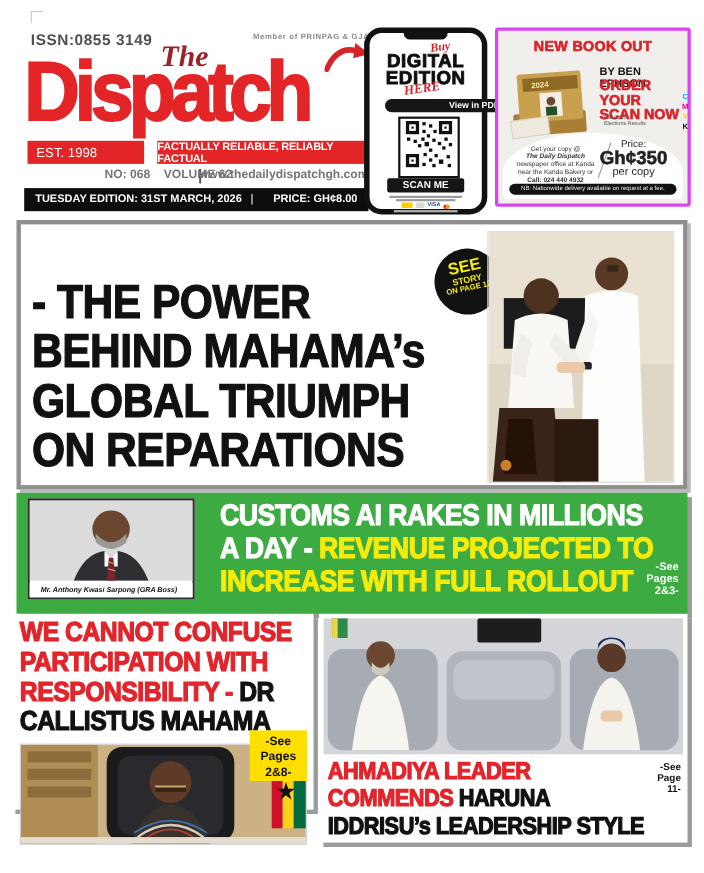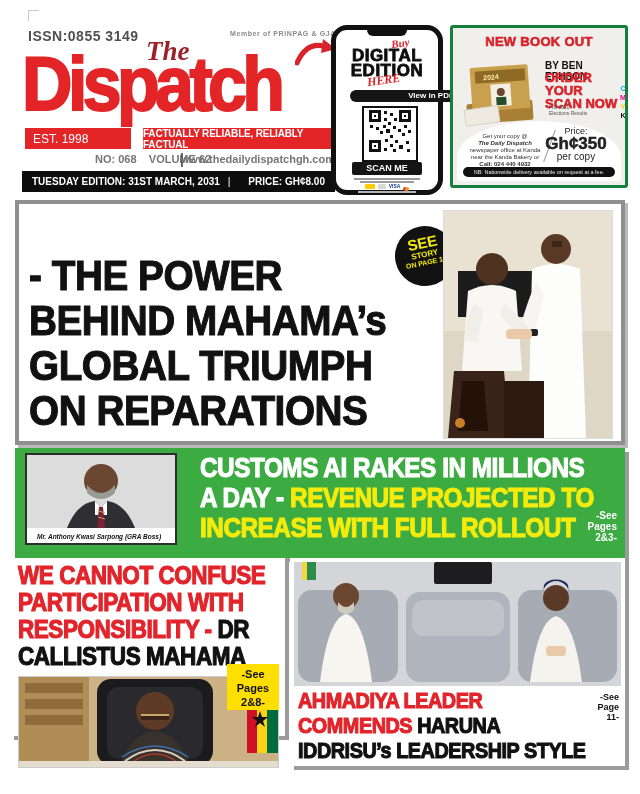--- a/index.html
+++ b/index.html
@@ -44,21 +44,21 @@
            font-size:8px;font-weight:bold;border-radius:6px;line-height:12px;padding-left:44px;}
   .qrwrap{position:absolute;left:26px;top:76px;width:50px;height:50px;border:2px solid #111;padding:1px;}
   .scanme{position:absolute;left:16px;top:132px;width:70px;height:13px;background:#151515;color:#fff;
           font-size:9px;font-weight:bold;border-radius:2px;line-height:13px;}
   .microline{position:absolute;height:2px;background:#9a9a9a;}
   .payrow{position:absolute;left:12px;top:153px;width:78px;height:6px;display:flex;gap:3px;align-items:center;justify-content:center;}
   .chip{height:5px;border-radius:1px;}
   .visa-txt{font-size:5px;font-weight:bold;color:#1a3a8f;line-height:5px;}
   .mc{width:4px;height:4px;border-radius:50%;display:inline-block;}
   
-  .bookad{left:450px;top:25px;width:178px;height:163px;background:#f1efec;border:3px solid #15803d;
+  .bookad{left:450px;top:25px;width:178px;height:163px;background:#f1efec;border:3px solid #d946ef;
           border-radius:3px;box-sizing:border-box;overflow:hidden;}
   .bk-title{position:absolute;left:0;right:0;top:6px;text-align:center;font-size:13px;font-weight:bold;
             color:#d9232a;letter-spacing:.3px;-webkit-text-stroke:.6px #d9232a;}
   .bk-author{position:absolute;left:92px;top:32px;font-size:10px;font-weight:bold;color:#111;}
   .bk-order{position:absolute;left:92px;top:43px;font-size:13px;font-weight:bold;color:#d9232a;
             line-height:13px;-webkit-text-stroke:.6px #d9232a;}
   .bk-feat{position:absolute;left:96px;top:76px;font-size:5px;color:#555;line-height:6px;}
   .bk-bottom{position:absolute;left:4px;right:4px;bottom:4px;height:60px;background:#fff;
              border-radius:50% 50% 4px 4px/60% 60% 4px 4px;}
   .bk-get{position:absolute;left:8px;top:12px;width:80px;font-size:6px;color:#333;text-align:center;line-height:7px;}
@@ -121,21 +121,21 @@
   <div class="abs tag-box">FACTUALLY RELIABLE, RELIABLY FACTUAL</div>
 
   <div class="abs vol-row">
     <span>VOLUME 62</span>
     <span class="iss">NO: 068</span>
     <span class="sep">|</span>
     <span class="site">www.thedailydispatchgh.com</span>
   </div>
 
   <div class="abs ed-bar">
-    <span>TUESDAY EDITION: 31ST MARCH, 2031</span>
+    <span>TUESDAY EDITION: 31ST MARCH, 2026</span>
     <span class="sep">|</span>
     <span class="prc">PRICE: GH¢8.00</span>
   </div>
 
   <svg class="abs" style="left:295px;top:36px;" width="42" height="30" viewBox="0 0 42 30">
     <path d="M2,27 Q12,4 32,11" fill="none" stroke="#d9232a" stroke-width="5" stroke-linecap="round"></path>
     <path d="M28,3 L41,13 L26,17 Z" fill="#d9232a"></path>
   </svg>
 
   <div class="abs phone">

